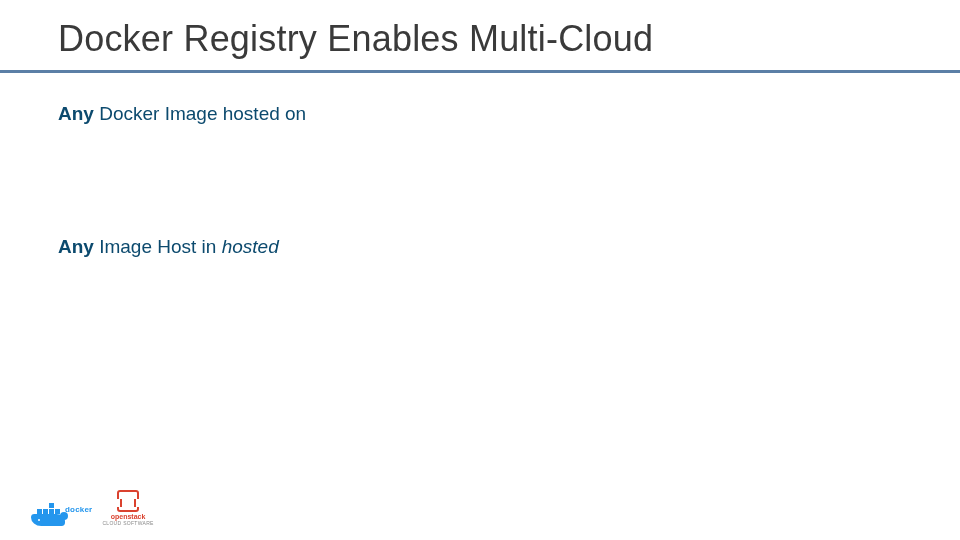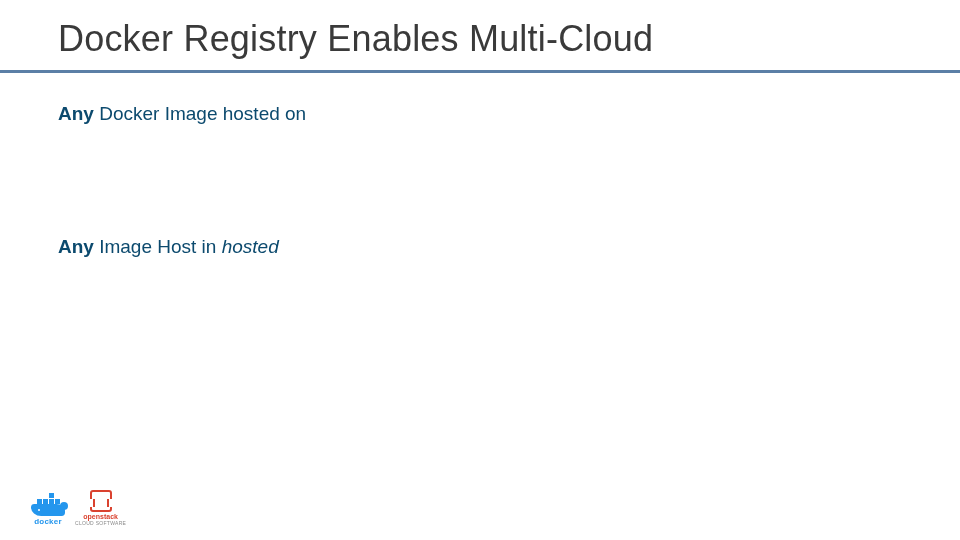--- a/index.html
+++ b/index.html
@@ -40,21 +40,21 @@
     .l2 { margin-top: 110px; }
     .l3 { margin-top: 110px; }
     .footer-logos {
       position: absolute;
       left: 31px;
       bottom: 14px;
       display: flex;
       align-items: flex-end;
       gap: 10px;
     }
-    .docker-logo { display: flex; flex-direction: column; align-items: center; }
+    .docker-logo { display: flex; flex-direction: row; }
     .docker-whale {
       width: 34px; height: 22px; position: relative;
     }
     .whale-body {
       position: absolute; left: 0; bottom: 0;
       width: 34px; height: 12px;
       background: #2496ed;
       border-radius: 4px 10px 4px 12px / 4px 8px 4px 10px;
     }
     .whale-body::after {

